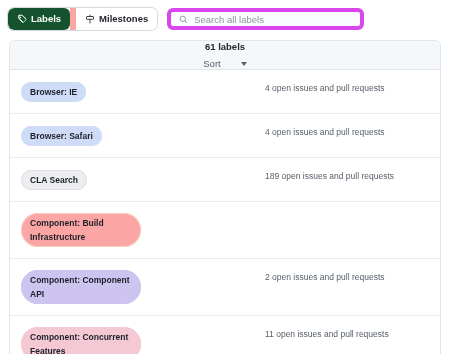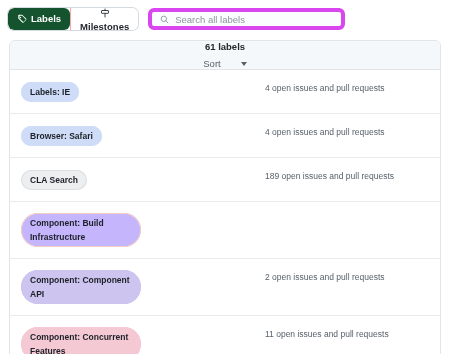--- a/index.html
+++ b/index.html
@@ -43,22 +43,21 @@
     background: #ffffff;
     color: #24292f;
     border: none;
   }
   .btn.active {
     background: #14532d;
     color: #ffffff;
     border-radius: 6px;
   }
   .btn + .btn {
-    border-left: 1px solid #fca5a5;
-    flex-direction: column;
+    border-left: 6px solid #fca5a5;
   }
   .btn svg { display: block; }
 
   .search-wrap {
     margin-left: 10px;
     flex: 1;
     max-width: 197px;
     height: 22px;
     box-sizing: border-box;
     border: 4px solid #d946ef;
@@ -198,33 +197,33 @@
 <div class="card">
   <div class="card-header">
     <span class="count">61 labels</span>
     <button class="sort-btn">
       <span>Sort</span>
       <span class="caret"></span>
     </button>
   </div>
   <div id="label-rows">
       <div class="row">
-        <div class="row-left"><span class="pill" style="background: rgb(207, 220, 247); box-shadow: rgb(207, 220, 247) 0px 0px 0px 1px inset;">Labels: IE</span></div>
+        <div class="row-left"><span class="pill" style="background: rgb(207, 220, 247); box-shadow: rgb(207, 220, 247) 0px 0px 0px 1px inset;">Browser: IE</span></div>
         <div class="row-right">4 open issues and pull requests</div>
       </div>
       <div class="row">
         <div class="row-left"><span class="pill" style="background: rgb(207, 220, 247); box-shadow: rgb(207, 220, 247) 0px 0px 0px 1px inset;">Browser: Safari</span></div>
         <div class="row-right">4 open issues and pull requests</div>
       </div>
       <div class="row">
         <div class="row-left"><span class="pill" style="background: rgb(236, 238, 240); box-shadow: rgb(220, 223, 227) 0px 0px 0px 1px inset;">CLA Search</span></div>
         <div class="row-right">189 open issues and pull requests</div>
       </div>
       <div class="row">
-        <div class="row-left"><span class="pill" style="background: #c4b5fd; box-shadow: rgb(243, 207, 192) 0px 0px 0px 1px inset;">Component: Build Infrastructure</span></div>
+        <div class="row-left"><span class="pill" style="background: #fca5a5; box-shadow: rgb(243, 207, 192) 0px 0px 0px 1px inset;">Component: Build Infrastructure</span></div>
       </div>
       <div class="row">
         <div class="row-left"><span class="pill" style="background: rgb(205, 196, 240); box-shadow: rgb(205, 196, 240) 0px 0px 0px 1px inset;">Component: Component API</span></div>
         <div class="row-right">2 open issues and pull requests</div>
       </div>
       <div class="row">
         <div class="row-left"><span class="pill" style="background: rgb(244, 201, 212); box-shadow: rgb(244, 201, 212) 0px 0px 0px 1px inset;">Component: Concurrent Features</span></div>
         <div class="row-right">11 open issues and pull requests</div>
       </div>
     </div>

